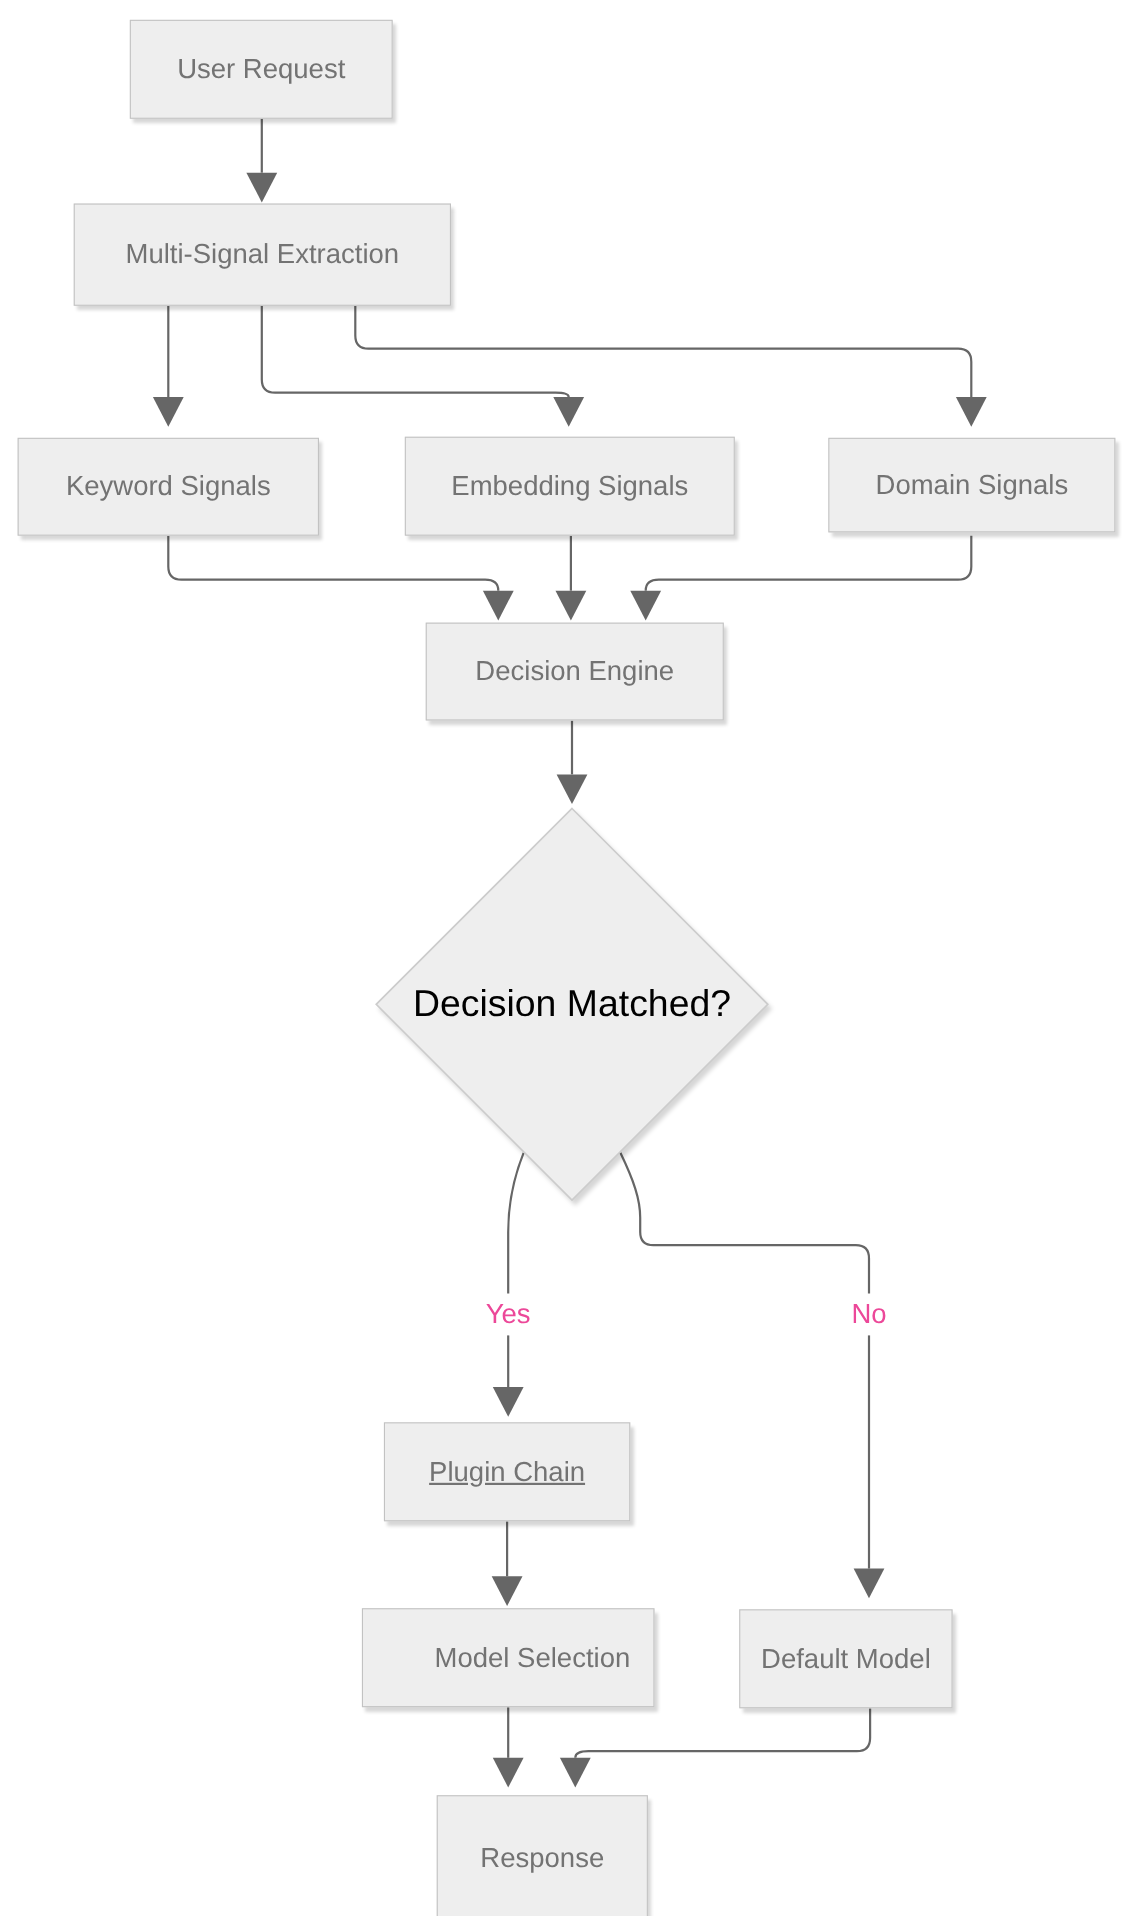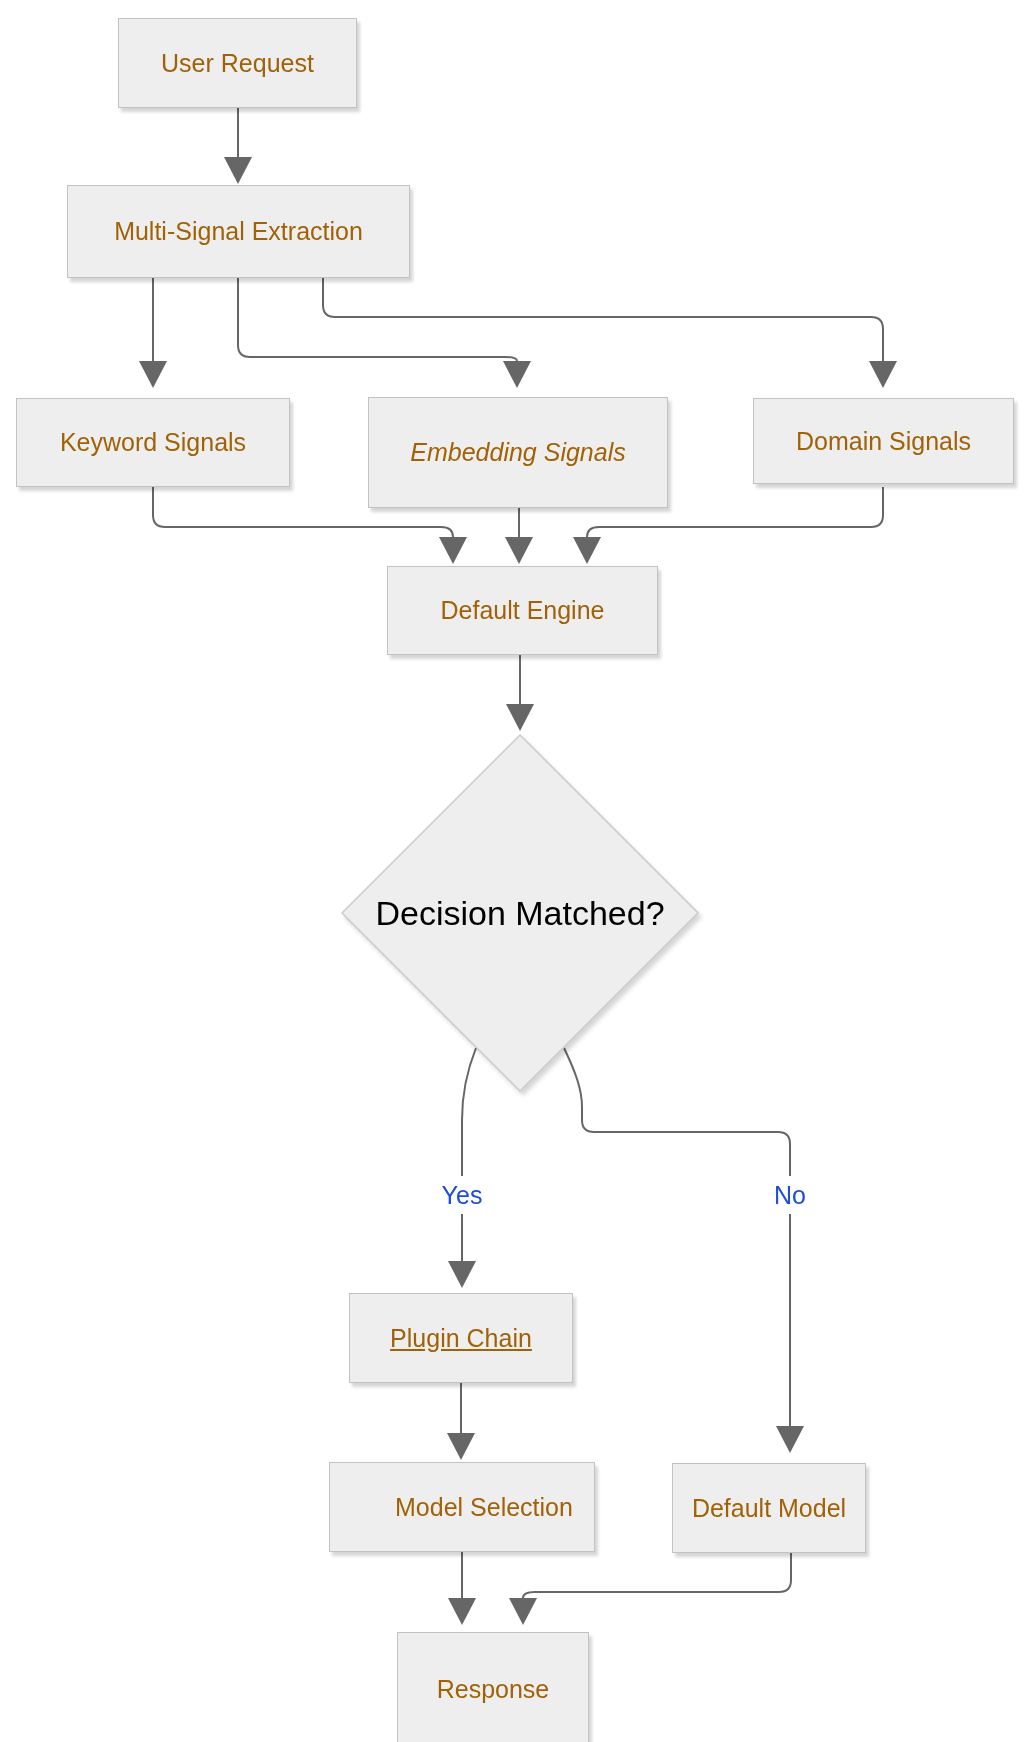--- a/index.html
+++ b/index.html
@@ -41,39 +41,39 @@
     position: absolute;
     box-sizing: border-box;
     background: #eeeeee;
     border: 1.5px solid #c2c2c2;
     box-shadow: 3px 4px 3px rgba(0,0,0,0.16);
     display: flex;
     align-items: center;
     justify-content: center;
     text-align: center;
     font-size: 25px;
-    color: #a16207;
+    color: #737373;
   }
   .diamond-label {
     position: absolute;
     display: flex;
     align-items: center;
     justify-content: center;
     text-align: center;
     font-size: 34px;
     color: #000000;
   }
   .edge-label {
     position: absolute;
     display: flex;
     align-items: center;
     justify-content: center;
     text-align: center;
     font-size: 25px;
-    color: #1d4ed8;
+    color: #ec4899;
     background: #ffffff;
   }
 </style>
 </head>
 <body>
 
 <div class="canvas">
 
   <svg class="edge-layer" viewBox="0 0 1029 1742">
 
@@ -152,30 +152,30 @@
   </div>
 
   <div class="node" style="left:16px; top:398px; width:274px; height:89px;">
     <span>Keyword Signals</span>
   </div>
 
   <div class="node" style="left:67px; top:185px; width:343px; height:93px;">
     <span>Multi-Signal Extraction</span>
   </div>
 
-  <div class="node" style="left:368px; top:397px; width:300px; height:111px;font-style:italic;">
+  <div class="node" style="left:368px; top:397px; width:300px; height:90px;">
     <span>Embedding Signals</span>
   </div>
 
   <div class="node" style="left:753px; top:398px; width:261px; height:86px;">
     <span>Domain Signals</span>
   </div>
 
   <div class="node" style="left:387px; top:566px; width:271px; height:89px;">
-    <span>Default Engine</span>
+    <span>Decision Engine</span>
   </div>
 
   <div class="diamond-label" style="left:370px; top:893px; width:300px; height:40px;">
     <span>Decision Matched?</span>
   </div>
 
   <div class="node" style="left:349px; top:1293px; width:224px; height:90px;text-decoration:underline;">
     <span>Plugin Chain</span>
   </div>
 

